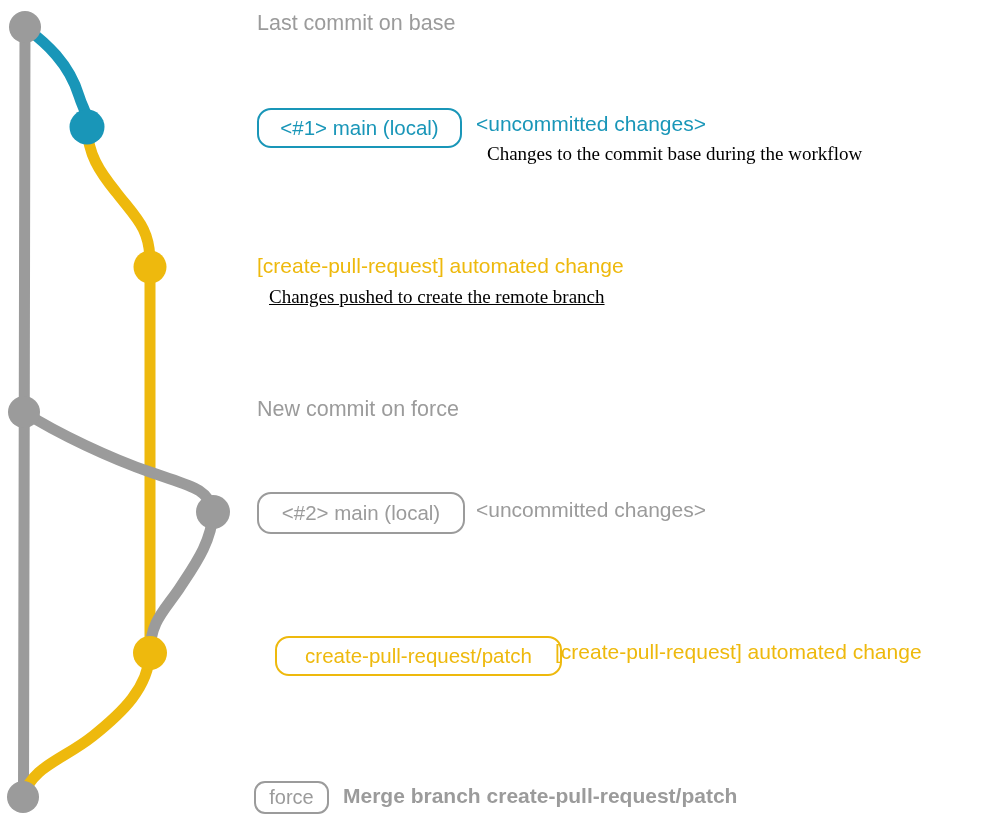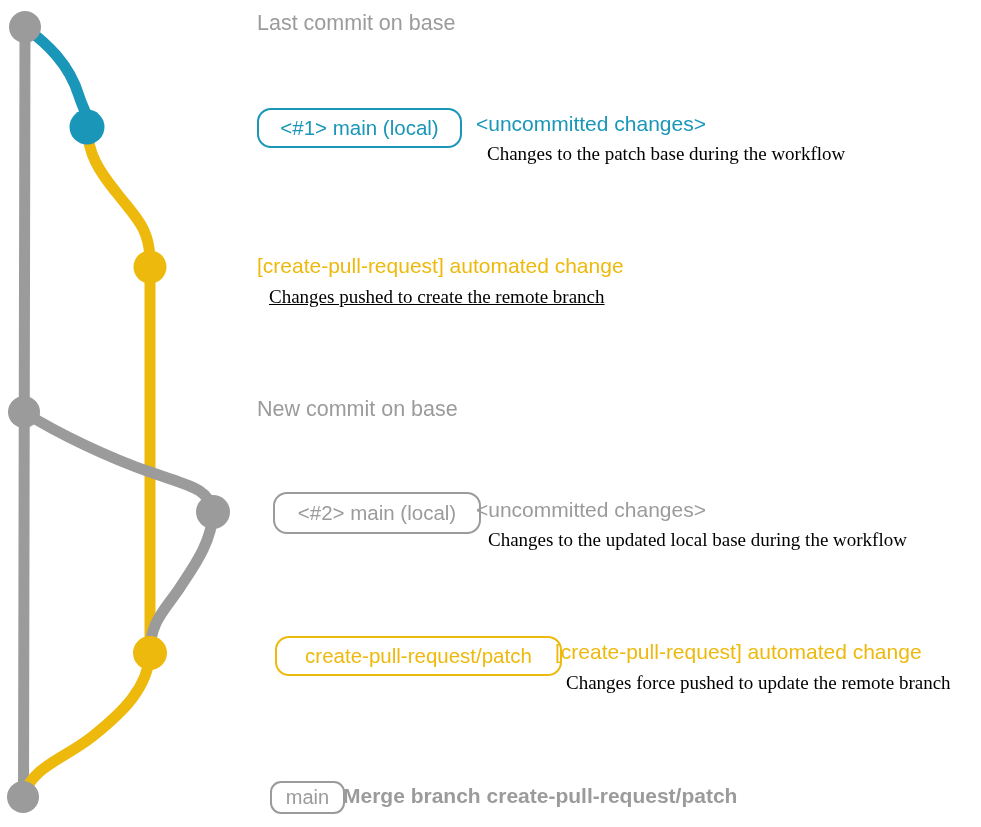--- a/index.html
+++ b/index.html
@@ -33,21 +33,21 @@
   .badge{
     position:absolute;
     display:flex;align-items:center;justify-content:center;
     box-sizing:border-box;
     border:2px solid;
     border-radius:14px;
     font-size:20.5px;
     background:#ffffff;
   }
   .b-blue{border-color:var(--blue);color:var(--blue);}
-  .b-gray{border-color:var(--gray);color:var(--gray);margin-left:16px;}
+  .b-gray{border-color:var(--gray);color:var(--gray);}
   .b-yellow{border-color:var(--yellow);color:var(--yellow);margin-left:18px;}
 </style>
 </head>
 <body>
 
 <div class="canvas">
 
   <svg class="graph" width="245" height="827" viewBox="0 0 245 827">
 
     <path class="s-gray" d="M 25 27 L 23.5 797"></path>
@@ -70,37 +70,35 @@
     <circle class="f-yellow" cx="150" cy="653" r="17"></circle>
     <circle class="f-gray" cx="23" cy="797" r="16"></circle>
   </svg>
 
   <div class="abs heading" style="left:257px;top:12px;">Last commit on base</div>
 
   <div class="badge b-blue" style="left:257px;top:108px;width:205px;height:40px;">
     <span>&lt;#1&gt; main (local)</span>
   </div>
   <div class="abs title t-blue" style="left:476px;top:113px;">&lt;uncommitted changes&gt;</div>
-  <div class="abs caption" style="left:487px;top:144px;">Changes to the patch base during the workflow</div>
+  <div class="abs caption" style="left:487px;top:144px;">Changes to the commit base during the workflow</div>
 
   <div class="abs title t-yellow" style="left:257px;top:255px;">[create-pull-request] automated change</div>
   <div class="abs caption" style="left:269px;top:287px;text-decoration:underline;">Changes pushed to create the remote branch</div>
 
-  <div class="abs heading" style="left:257px;top:398px;">New commit on base</div>
+  <div class="abs heading" style="left:257px;top:398px;">New commit on force</div>
 
   <div class="badge b-gray" style="left:257px;top:492px;width:208px;height:42px;">
     <span>&lt;#2&gt; main (local)</span>
   </div>
   <div class="abs title t-gray" style="left:476px;top:499px;">&lt;uncommitted changes&gt;</div>
-  <div class="abs caption" style="left:488px;top:530px;">Changes to the updated local base during the workflow</div>
 
   <div class="badge b-yellow" style="left:257px;top:636px;width:287px;height:40px;">
     <span>create-pull-request/patch</span>
   </div>
   <div class="abs title t-yellow" style="left:555px;top:641px;">[create-pull-request] automated change</div>
-  <div class="abs caption" style="left:566px;top:673px;">Changes force pushed to update the remote branch</div>
 
   <div class="badge b-gray" style="left:254px;top:781px;width:75px;height:33px;border-radius:11px;font-size:20px;">
-    <span>main</span>
+    <span>force</span>
   </div>
   <div class="abs title t-gray" style="left:343px;top:785px;font-weight:bold;">Merge branch create-pull-request/patch</div>
 
 </div>
 
 </body></html>

